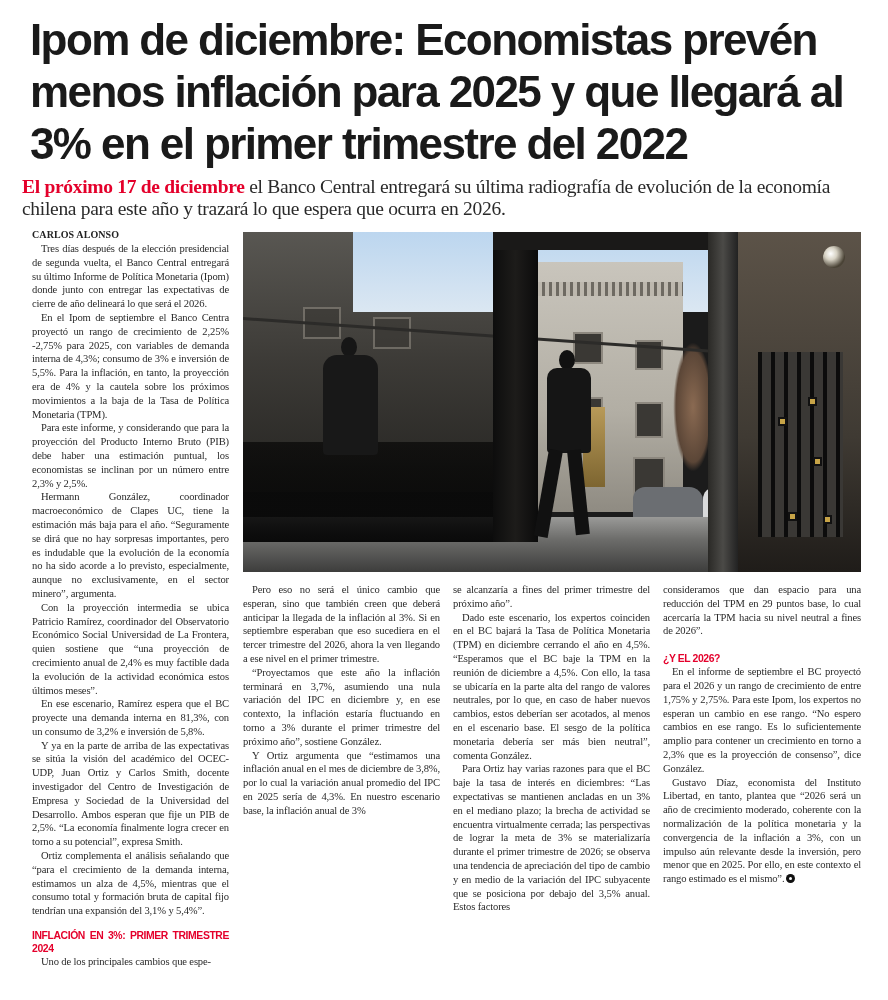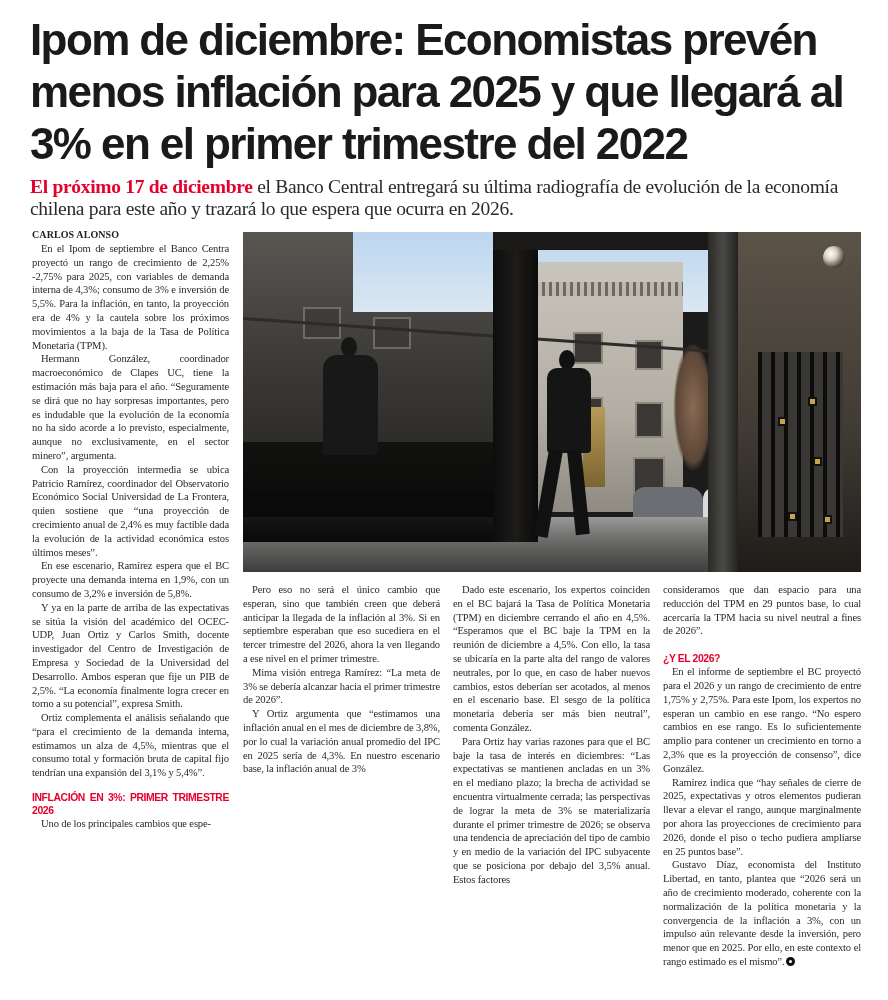--- a/index.html
+++ b/index.html
@@ -5,21 +5,21 @@
     * { box-sizing: border-box; margin: 0; padding: 0; }
     html, body { width: 888px; height: 1000px; background: #ffffff; overflow: hidden; }
     body { position: relative; color: #1f1f1f; font-family: "DejaVu Serif", serif; }
 
     .headline {
       position: absolute; left: 30px; top: 14px; width: 850px;
       font-family: "Liberation Sans", sans-serif; font-weight: 700;
       font-size: 44px; line-height: 52px; letter-spacing: -1.6px; color: #1a1a1a;
     }
     .lead {
-      position: absolute; left: 30px; top: 176px; width: 840px;
+      position: absolute; left: 22px; top: 176px; width: 840px;
       font-family: "Liberation Serif", serif; font-size: 19.5px; line-height: 22px; color: #2a2a2a;
       letter-spacing: -0.3px;
     }
     .lead .lead-highlight { color: #e4002b; font-weight: 700; }
 
     .byline {
       position: absolute; left: 32px; top: 229px;
       font-family: "Liberation Serif", serif; font-weight: 700; font-size: 10px; color: #222;
       letter-spacing: 0.1px;
     }
@@ -103,27 +103,29 @@
 
 <h1 class="headline">Ipom de diciembre: Economistas prevén menos inflación para 2025 y que llegará al 3% en el primer trimestre del 2022</h1>
 
 <div class="lead">
   <span class="lead-highlight">El próximo 17 de diciembre</span><span> el Banco Central entregará su última radiografía de evolución de la economía chilena para este año y trazará lo que espera que ocurra en 2026.</span>
 </div>
 
 <div class="byline">CARLOS ALONSO</div>
 
 <div class="col col-1">
+  <p>Tres días después de la elección presidencial de segunda vuelta, el Banco Central entregará su último Informe de Política Monetaria (Ipom) donde junto con entregar las expectativas de cierre de año delineará lo que será el 2026.</p>
   <p>En el Ipom de septiembre el Banco Centra proyectó un rango de crecimiento de 2,25% -2,75% para 2025, con variables de demanda interna de 4,3%; consumo de 3% e inversión de 5,5%. Para la inflación, en tanto, la proyección era de 4% y la cautela sobre los próximos movimientos a la baja de la Tasa de Política Monetaria (TPM).</p>
+  <p>Para este informe, y considerando que para la proyección del Producto Interno Bruto (PIB) debe haber una estimación puntual, los economistas se inclinan por un número entre 2,3% y 2,5%.</p>
   <p>Hermann González, coordinador macroeconómico de Clapes UC, tiene la estimación más baja para el año. “Seguramente se dirá que no hay sorpresas importantes, pero es indudable que la evolución de la economía no ha sido acorde a lo previsto, especialmente, aunque no exclusivamente, en el sector minero”, argumenta.</p>
   <p>Con la proyección intermedia se ubica Patricio Ramírez, coordinador del Observatorio Económico Social Universidad de La Frontera, quien sostiene que “una proyección de crecimiento anual de 2,4% es muy factible dada la evolución de la actividad económica estos últimos meses”.</p>
-  <p>En ese escenario, Ramírez espera que el BC proyecte una demanda interna en 1,9%, con un consumo de 3,2% e inversión de 5,8%.</p>
+  <p>En ese escenario, Ramírez espera que el BC proyecte una demanda interna en 81,3%, con un consumo de 3,2% e inversión de 5,8%.</p>
   <p>Y ya en la parte de arriba de las expectativas se sitúa la visión del académico del OCEC-UDP, Juan Ortiz y Carlos Smith, docente investigador del Centro de Investigación de Empresa y Sociedad de la Universidad del Desarrollo. Ambos esperan que fije un PIB de 2,5%. “La economía finalmente logra crecer en torno a su potencial”, expresa Smith.</p>
   <p>Ortiz complementa el análisis señalando que “para el crecimiento de la demanda interna, estimamos un alza de 4,5%, mientras que el consumo total y formación bruta de capital fijo tendrían una expansión del 3,1% y 5,4%”.</p>
-  <div class="subhead">INFLACIÓN EN 3%: PRIMER TRIMESTRE 2026</div>
+  <div class="subhead">INFLACIÓN EN 3%: PRIMER TRIMESTRE 2024</div>
   <p>Uno de los principales cambios que espe-</p>
 </div>
 
 <div class="photo">
   <div class="building-left"></div>
   <div class="sky"></div>
   <div class="building-main"></div>
   <div class="cornice"></div>
   <div class="win" style="left:262px;top:95px;width:28px;height:32px;"></div>
   <div class="win" style="left:330px;top:100px;width:30px;height:32px;"></div>
@@ -158,28 +160,28 @@
   <div class="gate"></div>
   <div class="gate-sq" style="left:565px;top:165px;"></div>
   <div class="gate-sq" style="left:535px;top:185px;"></div>
   <div class="gate-sq" style="left:570px;top:225px;"></div>
   <div class="gate-sq" style="left:545px;top:280px;"></div>
   <div class="gate-sq" style="left:580px;top:283px;"></div>
 </div>
 
 <div class="col col-2">
   <p>Pero eso no será el único cambio que esperan, sino que también creen que deberá anticipar la llegada de la inflación al 3%. Si en septiembre esperaban que eso sucediera en el tercer trimestre del 2026, ahora la ven llegando a ese nivel en el primer trimestre.</p>
-  <p>Mima visión entrega Ramírez: “La meta de 3% se debería alcanzar hacia el primer trimestre de 2026”.</p>
+  <p>“Proyectamos que este año la inflación terminará en 3,7%, asumiendo una nula variación del IPC en diciembre y, en ese contexto, la inflación estaría fluctuando en torno a 3% durante el primer trimestre del próximo año”, sostiene González.</p>
   <p>Y Ortiz argumenta que “estimamos una inflación anual en el mes de diciembre de 3,8%, por lo cual la variación anual promedio del IPC en 2025 sería de 4,3%. En nuestro escenario base, la inflación anual de 3%</p>
 </div>
 
 <div class="col col-3">
+  <p class="noindent">se alcanzaría a fines del primer trimestre del próximo año”.</p>
   <p>Dado este escenario, los expertos coinciden en el BC bajará la Tasa de Política Monetaria (TPM) en diciembre cerrando el año en 4,5%. “Esperamos que el BC baje la TPM en la reunión de diciembre a 4,5%. Con ello, la tasa se ubicaría en la parte alta del rango de valores neutrales, por lo que, en caso de haber nuevos cambios, estos deberían ser acotados, al menos en el escenario base. El sesgo de la política monetaria debería ser más bien neutral”, comenta González.</p>
   <p>Para Ortiz hay varias razones para que el BC baje la tasa de interés en diciembres: “Las expectativas se mantienen ancladas en un 3% en el mediano plazo; la brecha de actividad se encuentra virtualmente cerrada; las perspectivas de lograr la meta de 3% se materializaría durante el primer trimestre de 2026; se observa una tendencia de apreciación del tipo de cambio y en medio de la variación del IPC subyacente que se posiciona por debajo del 3,5% anual. Estos factores</p>
 </div>
 
 <div class="col col-4">
   <p class="noindent">consideramos que dan espacio para una reducción del TPM en 29 puntos base, lo cual acercaría la TPM hacia su nivel neutral a fines de 2026”.</p>
   <div class="subhead" style="margin-top:14px">¿Y EL 2026?</div>
   <p>En el informe de septiembre el BC proyectó para el 2026 y un rango de crecimiento de entre 1,75% y 2,75%. Para este Ipom, los expertos no esperan un cambio en ese rango. “No espero cambios en ese rango. Es lo suficientemente amplio para contener un crecimiento en torno a 2,3% que es la proyección de consenso”, dice González.</p>
-  <p>Ramírez indica que “hay señales de cierre de 2025, expectativas y otros elementos pudieran llevar a elevar el rango, aunque marginalmente por ahora las proyecciones de crecimiento para 2026, donde el piso o techo pudiera ampliarse en 25 puntos base”.</p>
   <p><span>Gustavo Díaz, economista del Instituto Libertad, en tanto, plantea que “2026 será un año de crecimiento moderado, coherente con la normalización de la política monetaria y la convergencia de la inflación a 3%, con un impulso aún relevante desde la inversión, pero menor que en 2025. Por ello, en este contexto el rango estimado es el mismo”.</span><span class="end-mark"></span></p>
 </div>
 
 </body></html>

